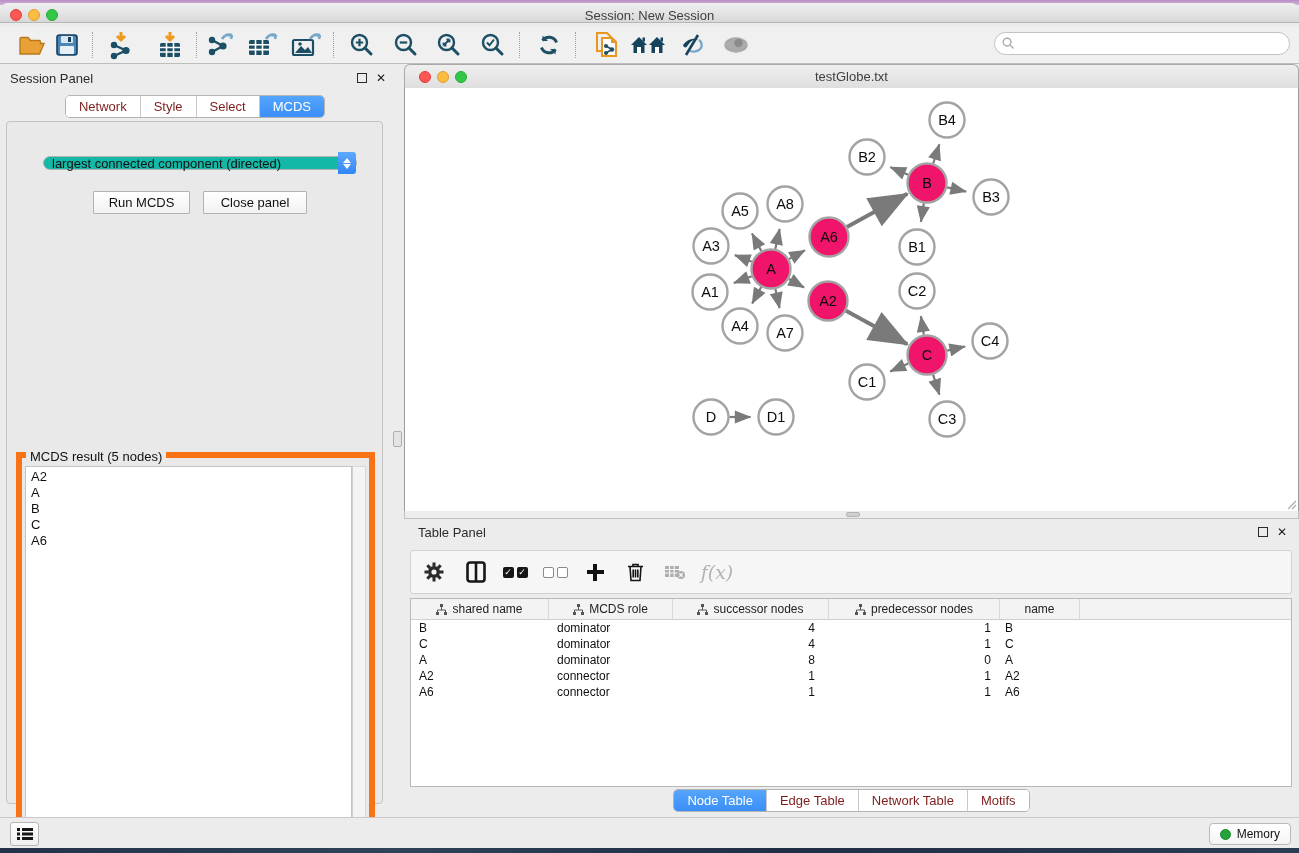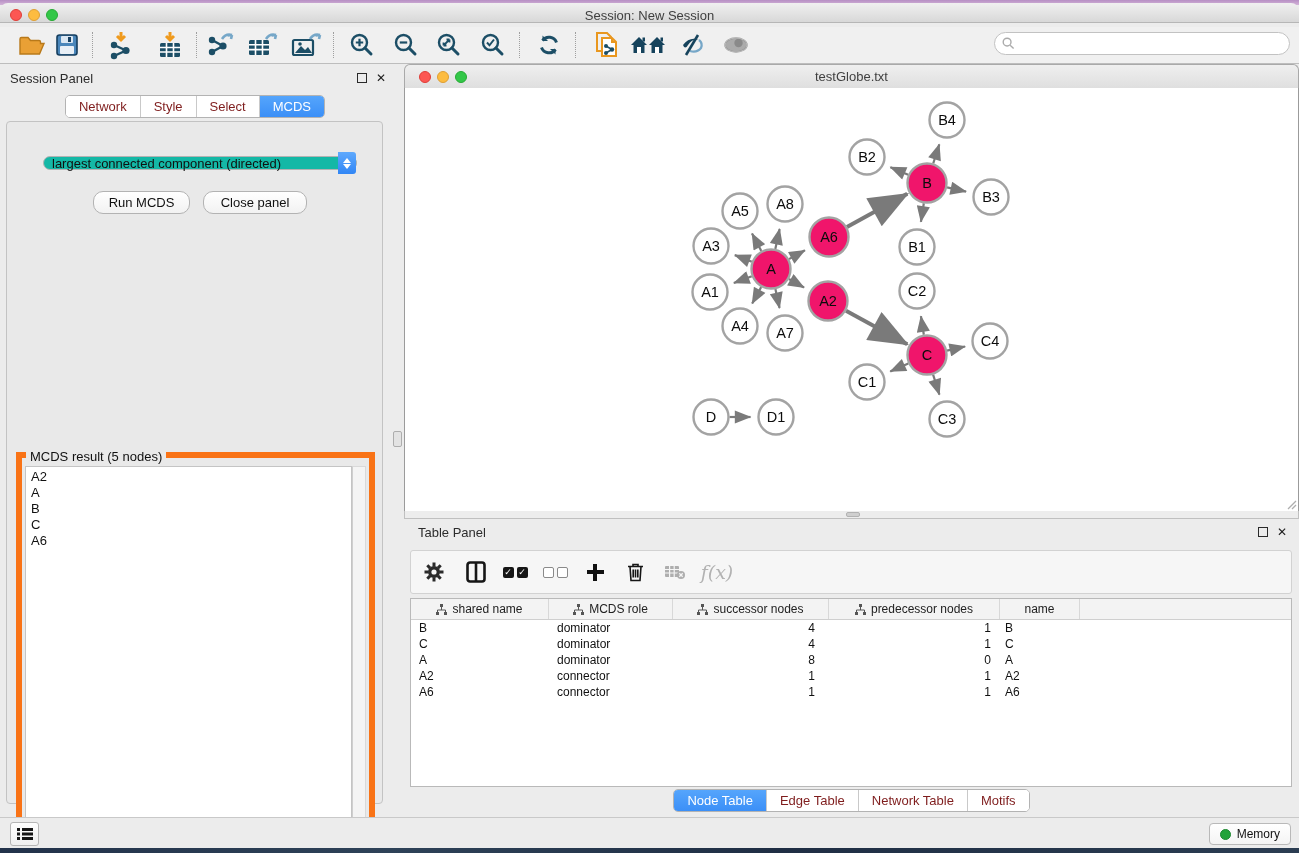--- a/index.html
+++ b/index.html
@@ -34,21 +34,21 @@
   .tab { padding:3px 13px; font-size:13px; background:#fff; color:#7f1d1d; border-left:1px solid #c9c9c9; white-space:nowrap; }
   .tab:first-child { border-left:none; }
   .tab.active { background:linear-gradient(#55a5fc,#3b8ff7); color:#fff; }
   #cp-panel { position:absolute; left:6px; top:121px; width:377px; height:683px; background:#e9e9e9; border:1px solid #c3c3c3; border-radius:4px; }
   #opt-label { position:absolute; left:0; top:13px; width:100%; text-align:center; font-size:13px; color:#111; }
   #opt-select { position:absolute; left:36px; top:34px; width:314px; height:14px; background:#14b8a6; border:1px solid #b3b3b3; border-radius:8px; display:flex; align-items:center; }
   #opt-select .sel-text { flex:1; font-size:13px; padding-left:8px; color:#111; white-space:nowrap; overflow:hidden; }
   #opt-select .stepper { width:18px; height:22px; margin-right:0px; background:linear-gradient(#5fa9fd,#3186f5); border-radius:0 3px 3px 0; display:flex; flex-direction:column; align-items:center; justify-content:center; gap:1px; }
   .stepper .up { width:0;height:0;border-left:4px solid transparent;border-right:4px solid transparent;border-bottom:5px solid #fff; }
   .stepper .dn { width:0;height:0;border-left:4px solid transparent;border-right:4px solid transparent;border-top:5px solid #fff; }
-  .cp-btn { position:absolute; top:69px; height:23px; background:linear-gradient(#ffffff,#f2f2f2); border:1px solid #b3b3b3; border-radius:10px; font-size:13px; color:#111; display:flex; align-items:center; justify-content:center; font-family:inherit; }
+  .cp-btn { position:absolute; top:69px; height:23px; background:linear-gradient(#ffffff,#f2f2f2); border:1px solid #b3b3b3; border-radius:1px; font-size:13px; color:#111; display:flex; align-items:center; justify-content:center; font-family:inherit; }
   #mcds-fieldset { position:absolute; left:9px; top:330px; width:359px; height:431px; border:6px solid #f97316; background:#e9e9e9; }
   #mcds-legend { position:absolute; left:4px; top:-9px; background:#e9e9e9; padding:0 4px; font-size:13px; color:#111; }
   #mcds-list { position:absolute; left:3px; top:8px; right:17px; bottom:3px; background:#fff; border:1px solid #c4c4c4; font-size:13px; padding-top:2px; overflow:hidden; }
   #mcds-list .item { padding:0px 5px; height:16px; line-height:16px; color:#111; }
   #mcds-scroll { position:absolute; right:3px; top:8px; width:14px; bottom:3px; background:#f4f4f4; border:1px solid #d9d9d9; border-left:1px solid #cfcfcf; }
 
   
   #net-window { position:absolute; left:404px; top:64px; width:895px; height:455px; }
   #net-titlebar { position:absolute; left:0; top:0; width:100%; height:36px; background:linear-gradient(#efefef,#d7d7d7); border:1px solid #a9a9a9; border-bottom:1px solid #b0b0b0; border-radius:6px 6px 0 0; }
   #net-canvas { position:absolute; left:0; top:24px; width:895px; height:424px; background:#fff; border:1px solid #9b9b9b; border-top:none; }

